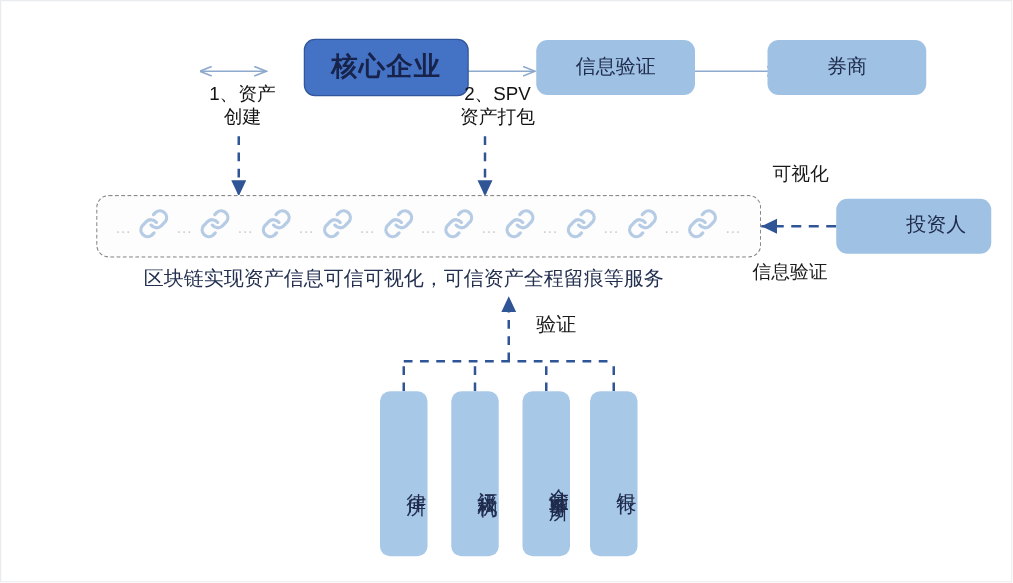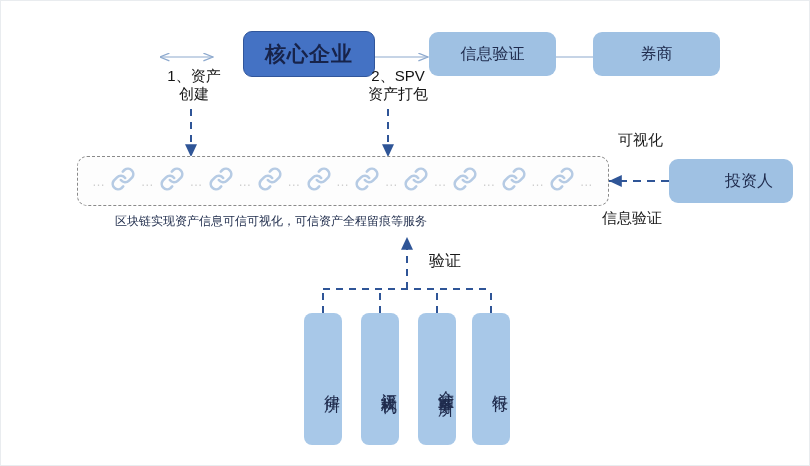--- a/index.html
+++ b/index.html
@@ -93,21 +93,21 @@
     line-height: 1.22;
     white-space: pre-line;
     text-align: center;
   }
   .label-step {
     font-size: 15px;
     color: #141414;
   }
   .caption {
     position: absolute;
-    font-size: 12px;
+    font-size: 16px;
     color: #23304f;
     white-space: nowrap;
   }
 
   svg.overlay {
     position: absolute;
     left: 0;
     top: 0;
     width: 810px;
     height: 466px;
@@ -164,21 +164,21 @@
       <line x1="322" y1="288" x2="490" y2="288"></line>
       <line x1="406" y1="288" x2="406" y2="236" marker-end="url(#arrowDash)"></line>
     </g>
   </svg>
 
 
   <div class="node node-core" style="left:213px; top:30px; width:132px; height:46px;margin-left:29px;">核心企业</div>
 
   <div class="node node-plain" style="left:428px; top:31px; width:127px; height:44px;">信息验证</div>
 
-  <div class="node node-plain" style="left:592px; top:31px; width:127px; height:44px;">券商</div>
+  <div class="node node-plain" style="left:613px; top:31px; width:127px; height:44px;">券商</div>
 
   <div class="label label-step" style="left:153px; top:66px; width:80px;">1、资产
 创建</div>
 
   <div class="label label-step" style="left:352px; top:66px; width:90px;">2、SPV
 资产打包</div>
 
 
   <div class="chain-band" style="left:76px; top:155px; width:532px; height:50px;">
     <span class="chain-dots">…</span>

